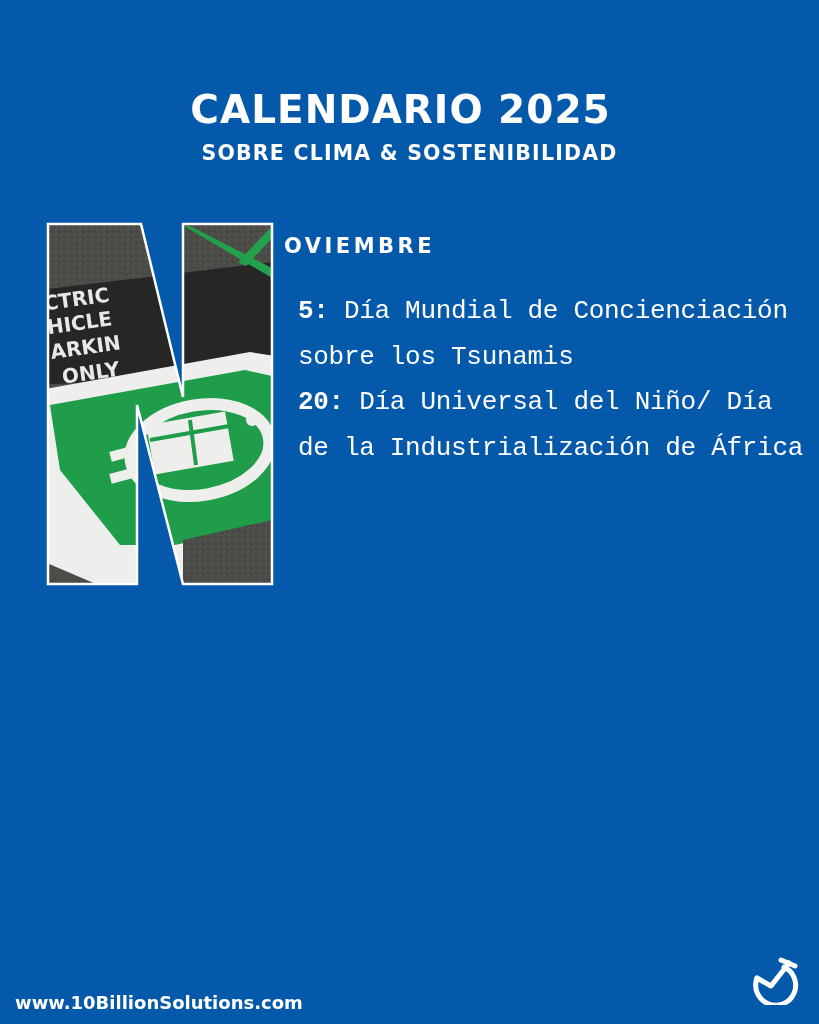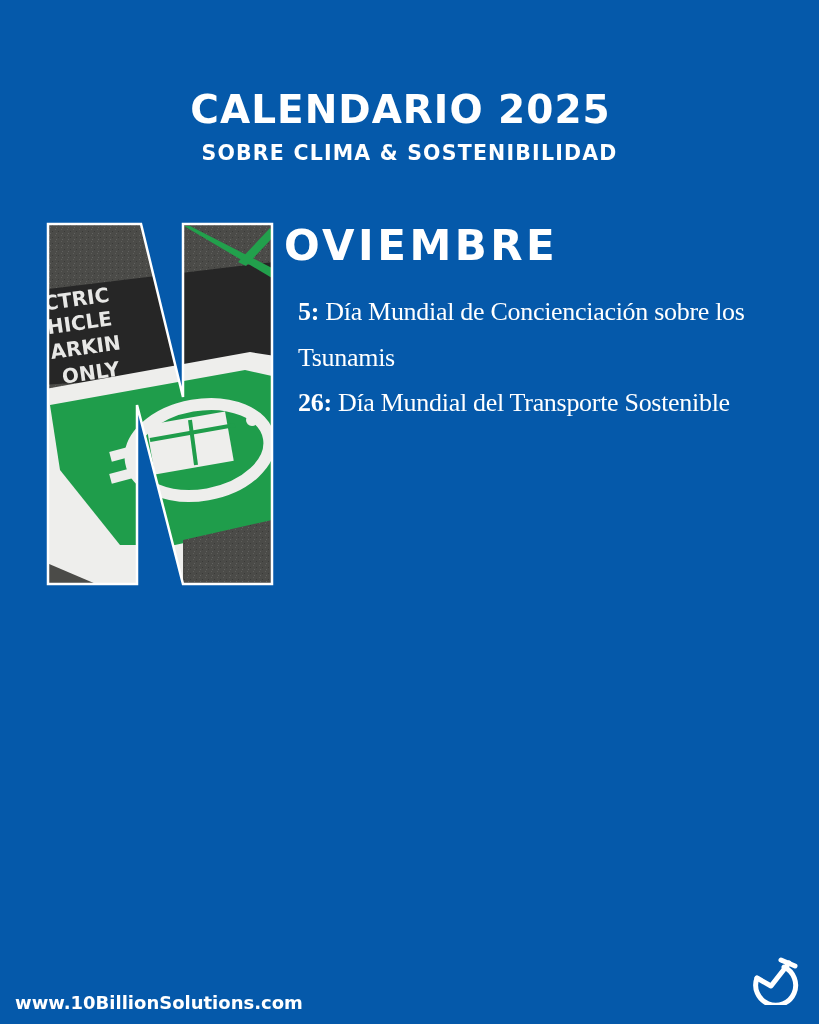--- a/index.html
+++ b/index.html
@@ -16,26 +16,26 @@
     letter-spacing: 1px; line-height: 48px;
   }
   .subtitle {
     position: absolute; left: 0; width: 819px; top: 138px;
     text-align: center; font-weight: bold; font-size: 20.5px;
     letter-spacing: 1.2px; line-height: 30px;
   }
   .n-letter { position: absolute; left: 46px; top: 222px; width: 230px; height: 366px; }
   .month {
     position: absolute; left: 284px; top: 226px;
-    font-weight: bold; font-size: 42px; letter-spacing: 3.5px; line-height: 40px;
+    font-weight: bold; font-size: 21px; letter-spacing: 3.5px; line-height: 40px;
   }
   .events {
     position: absolute; left: 298px; top: 289px; width: 510px;
     font-size: 26px; line-height: 45.6px;
-    font-family: Liberation Serif, serif; font-weight: normal;
+    font-family: Liberation Mono, monospace; font-weight: normal;
     letter-spacing: -0.3px;
   }
   .event { display: block; }
   .event b { font-weight: bold; }
   .footer-url {
     position: absolute; left: 15px; top: 978px;
     font-weight: bold; font-size: 18px; letter-spacing: 0px; margin-top: 14px;
   }
   .logo { position: absolute; left: 748px; top: 953px; width: 52px; height: 52px; }
 </style>
@@ -85,21 +85,21 @@
     <polygon points="40,560 110,590 40,590" fill="#4b4b48"></polygon>
     <polygon points="183,540 272,520 272,590 183,590" fill="url(#grain)"></polygon>
   </g>
   <polygon points="48,224 141,224 183,397 183,224 272,224 272,584 183,584 137,405 137,584 48,584" fill="none" stroke="#ffffff" stroke-width="2.5"></polygon>
 </svg>
 
 <div class="month">OVIEMBRE</div>
 
 <div class="events">
   <span class="event"><b>5:</b><span> Día Mundial de Concienciación sobre los Tsunamis</span></span>
-  <span class="event"><b>26:</b><span> Día Mundial del Transporte Sostenible</span></span>
+  <span class="event"><b>20:</b><span> Día Universal del Niño/ Día de la Industrialización de África</span></span>
 </div>
 
 <a class="footer-url">www.10BillionSolutions.com</a>
 
 <svg class="logo" viewBox="0 0 52 52" xmlns="http://www.w3.org/2000/svg">
   <path d="M36 14 A20 20 0 1 1 9 25" fill="none" stroke="#ffffff" stroke-width="5" stroke-linecap="round"></path>
   <path d="M9 25 L23 33 L41 10" fill="none" stroke="#ffffff" stroke-width="5" stroke-linecap="round" stroke-linejoin="round"></path>
   <path d="M33 7 L47 13" fill="none" stroke="#ffffff" stroke-width="5" stroke-linecap="round"></path>
 </svg>
 

